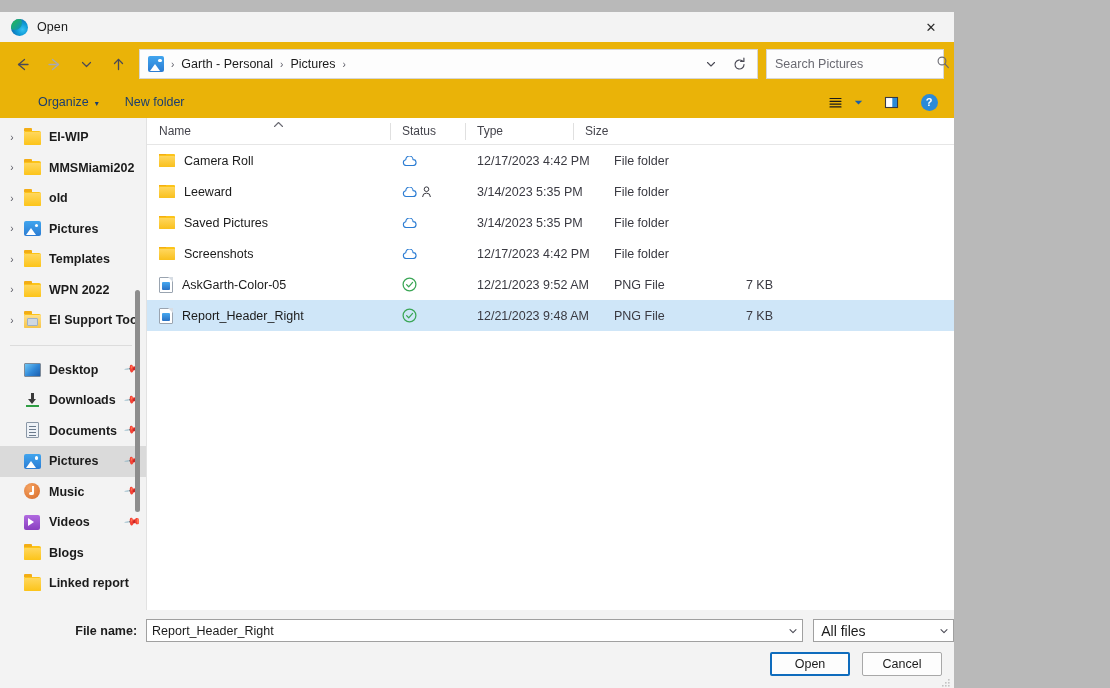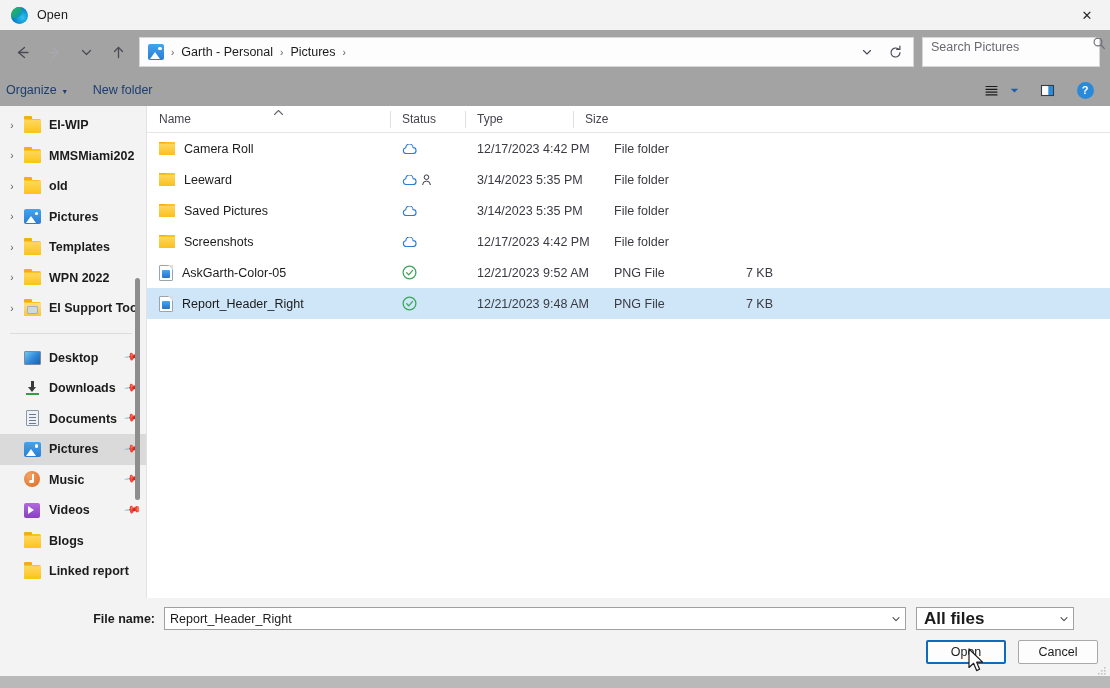--- a/index.html
+++ b/index.html
@@ -4,23 +4,24 @@
 <style>
   * { box-sizing: border-box; margin: 0; padding: 0; }
   html, body {
     width: 1110px; height: 688px;
     font-family: "Liberation Sans", sans-serif;
     background: #b9b9b9;
     overflow: hidden;
   }
   #dialog {
     position: relative;
-    width: 1110px; height: 676px;
-    background: #a3a3a3;
+    width: 954px; height: 676px;
+    background: #eab308;
     overflow: hidden;
+    margin-top: 12px;
   }
 
   
   #titlebar {
     height: 30px; background: #f3f3f3;
     display: flex; align-items: center;
     position: relative;
   }
   #titlebar .app-icon { margin-left: 11px; width: 17px; height: 17px; position: relative; }
   .edge-logo {
@@ -84,32 +85,32 @@
   .crumb-sep { color: #5a5a64; font-size: 10px; padding: 0 7px; user-select: none; }
   .crumb { font-size: 12.5px; color: #1b1b1b; white-space: nowrap; cursor: default; }
   #addr-right { margin-left: auto; display: flex; align-items: center; }
   .addr-btn {
     width: 28px; height: 26px; display: flex; align-items: center; justify-content: center;
     color: #4a4a55; cursor: default;
   }
   #searchbox {
     width: 178px; height: 30px; margin-left: 8px;
     background: #fdfdfd; border: 1px solid #d6d6d6;
-    display: flex; align-items: flex-end; padding: 12px 8px;
+    display: flex; align-items: center; padding: 0 8px;
   }
   #search-input {
     flex: 1; border: none; outline: none; background: transparent;
     font-family: "Liberation Sans", sans-serif; font-size: 12.5px; color: #1b1b1b;
   }
   #search-input::placeholder { color: #6a6a72; }
 
   
   #cmdbar {
     height: 32px; display: flex; align-items: center;
-    padding-left: 0; gap: 0;
+    padding-left: 32px; gap: 0;
   }
   .cmd-link {
     font-size: 12.5px; color: #1c3e6e; cursor: default;
     display: flex; align-items: center; gap: 6px; padding: 3px 6px;
   }
   .cmd-caret { font-size: 8px; color: #1c3e6e; position: relative; top: 1px; }
   #cmd-right { margin-left: auto; display: flex; align-items: center; padding-right: 12px; gap: 2px; }
   .cmd-icon-btn {
     width: 26px; height: 26px; display: flex; align-items: center; justify-content: center;
     color: #1b1b1b; cursor: default;
@@ -332,21 +333,21 @@
     font-family: "Liberation Sans", sans-serif; font-size: 12.5px; color: #1b1b1b;
   }
   .fld-caret {
     width: 19px; height: 21px; display: flex; align-items: center; justify-content: center;
     color: #5a5a64; font-size: 9px; flex: 0 0 19px;
   }
   #filetype {
     width: 158px; height: 23px; margin-left: 10px;
     background: #fff; border: 1px solid #a0a0a0;
     display: flex; align-items: center; padding-left: 7px;
-    font-size: 17px; color: #1b1b1b; font-weight: bold;
+    font-size: 14px; color: #1b1b1b;
   }
   #btn-row {
     position: absolute; right: 12px; top: 42px;
     display: flex; gap: 12px;
   }
   .btn {
     width: 80px; height: 24px; background: #fdfdfd;
     border: 1px solid #a8a8a8; border-radius: 2px;
     font-family: "Liberation Sans", sans-serif; font-size: 12.5px; color: #1b1b1b;
     display: flex; align-items: center; justify-content: center; cursor: default;

